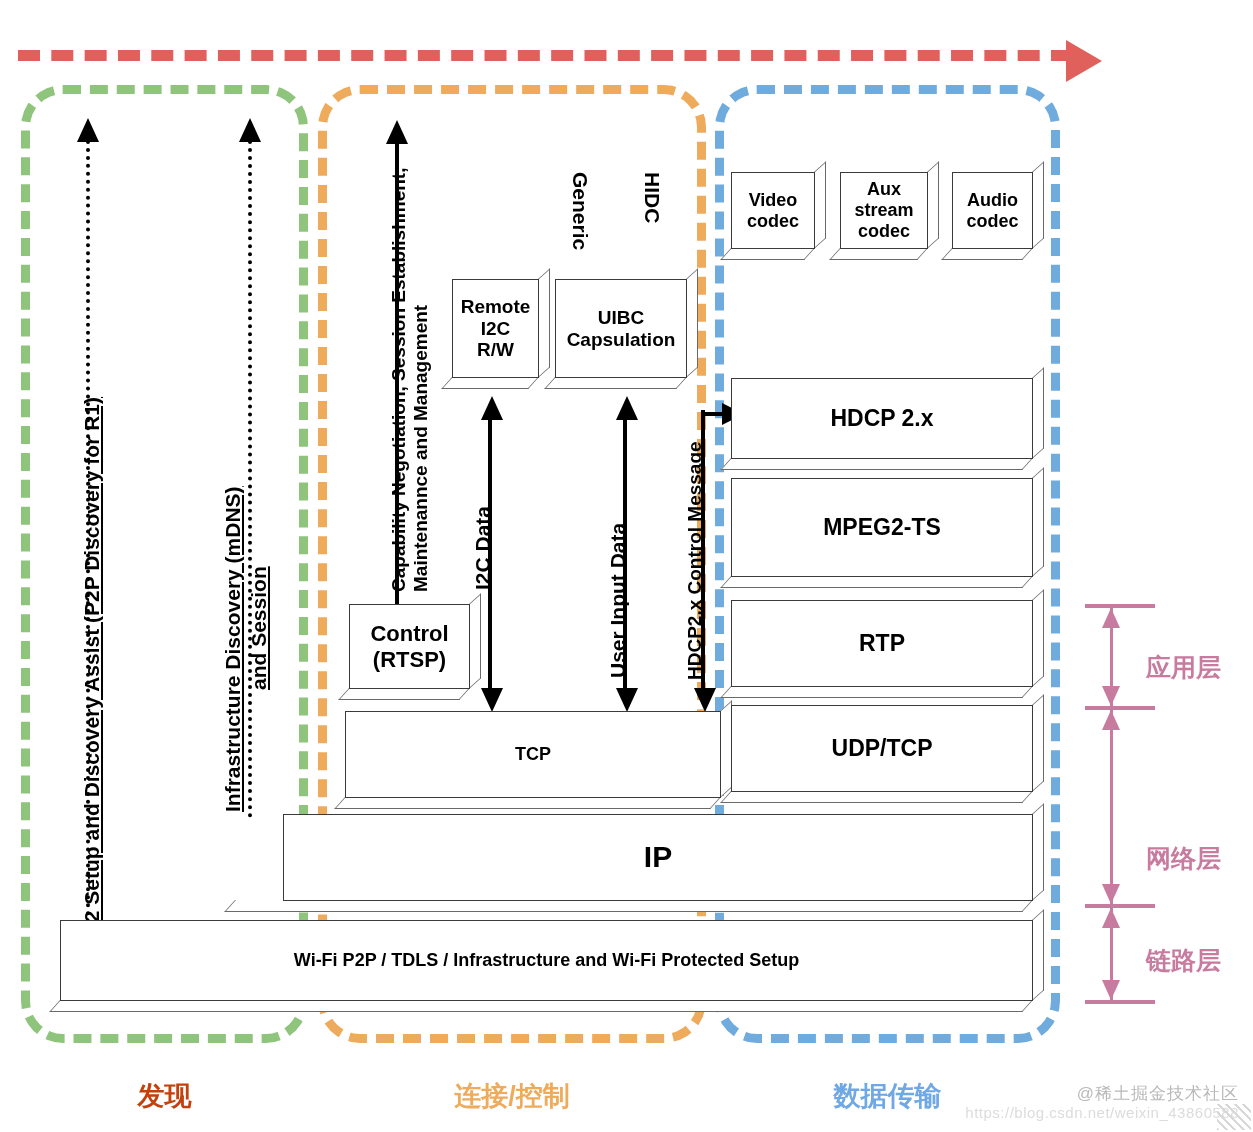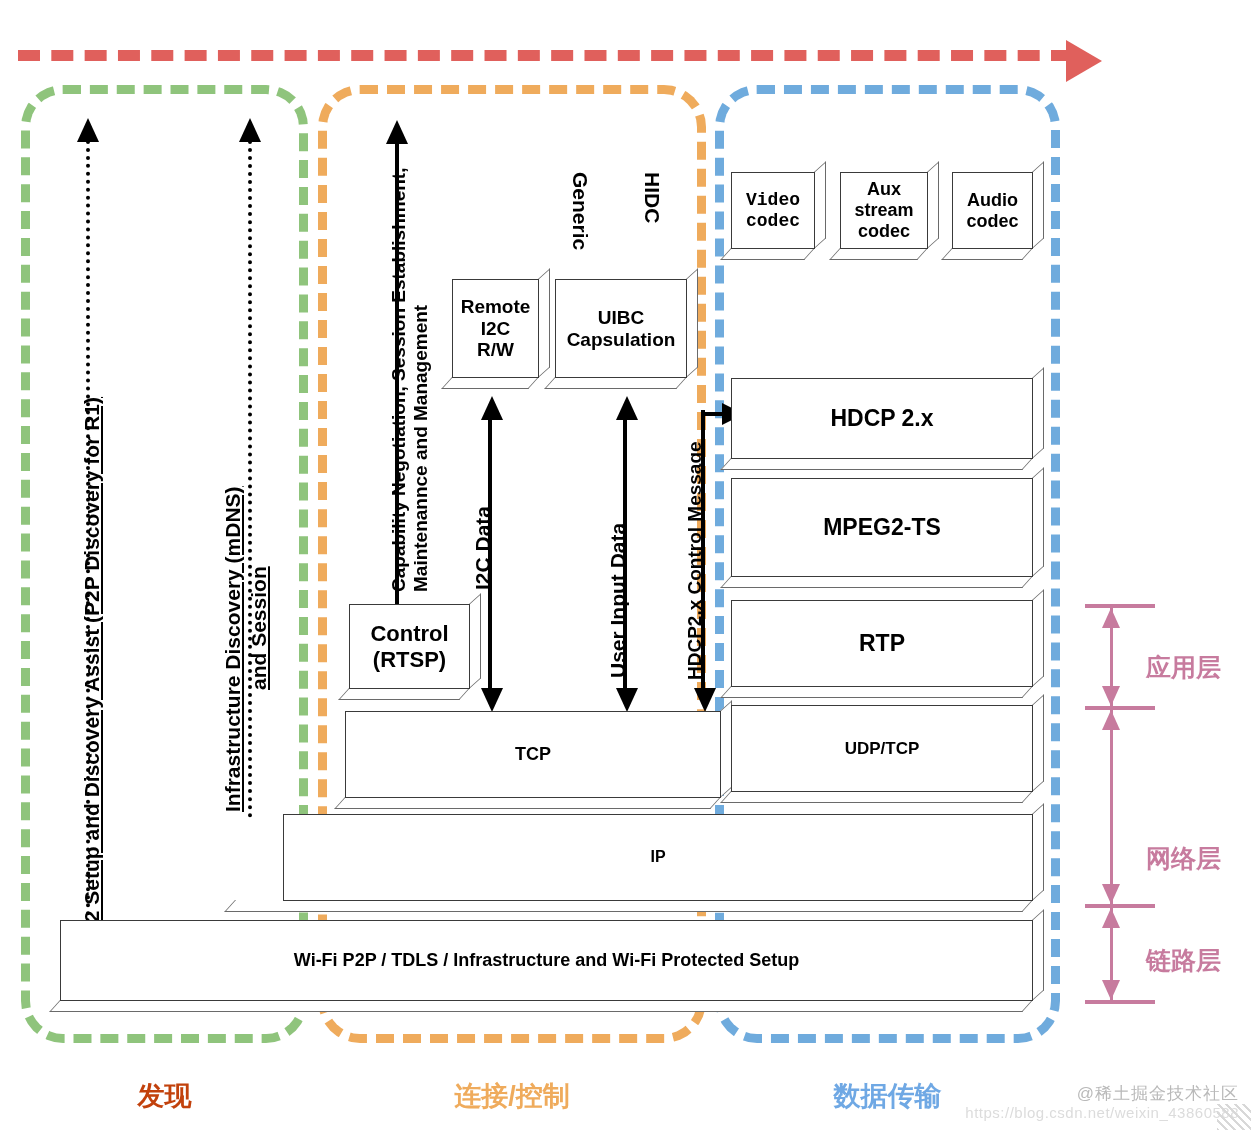--- a/index.html
+++ b/index.html
@@ -164,21 +164,21 @@
     <div class="side"></div>
       <div class="bot"></div>
     <div class="face" style="font-size:18px;">
       <span>TCP</span>
     </div>
   </div>
 
   <div class="box3d" style="left:731px;top:172px;width:95px;height:88px;">
     <div class="side"></div>
       <div class="bot"></div>
-    <div class="face" style="font-size:18px;flex-direction:column;font-family:Liberation Mono, monospace;">
+    <div class="face" style="font-size:18px;flex-direction:column;">
       <span>Video</span>
       <span>codec</span>
     </div>
   </div>
   <div class="box3d" style="left:840px;top:172px;width:99px;height:88px;">
     <div class="side"></div>
       <div class="bot"></div>
     <div class="face" style="font-size:18px;flex-direction:column;">
       <span>Aux</span>
       <span>stream</span>
@@ -215,29 +215,29 @@
     <div class="side"></div>
       <div class="bot"></div>
     <div class="face" style="font-size:23px;">
       <span>RTP</span>
     </div>
   </div>
 
   <div class="box3d" style="left:731px;top:705px;width:313px;height:98px;">
     <div class="side"></div>
       <div class="bot"></div>
-    <div class="face" style="font-size:17px;">
+    <div class="face" style="font-size:23px;">
       <span>UDP/TCP</span>
     </div>
   </div>
 
   <div class="box3d" style="left:235px;top:814px;width:809px;height:98px;">
     <div class="side"></div>
       <div class="bot"></div>
-    <div class="face" style="font-size:16px;margin-left:48px;">
+    <div class="face" style="font-size:30px;margin-left:48px;">
       <span>IP</span>
     </div>
   </div>
 
   <div class="box3d" style="left:60px;top:920px;width:984px;height:92px;">
     <div class="side"></div>
       <div class="bot"></div>
     <div class="face" style="font-size:18px;">
       <span>Wi-Fi P2P / TDLS / Infrastructure and Wi-Fi Protected Setup</span>
     </div>

